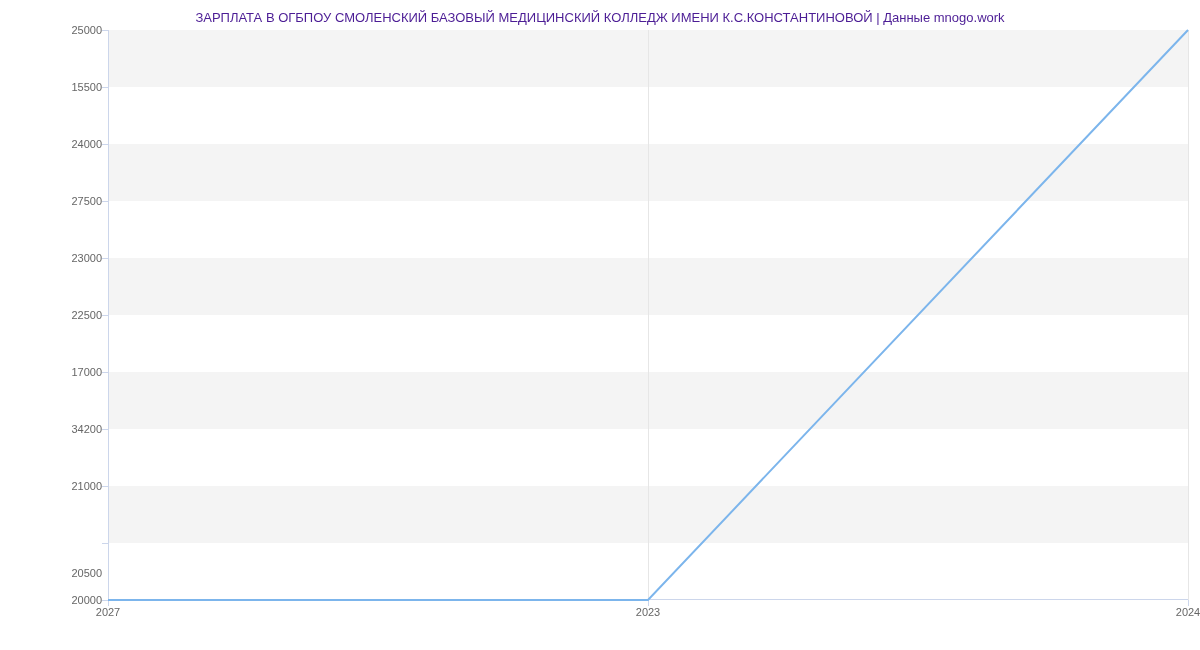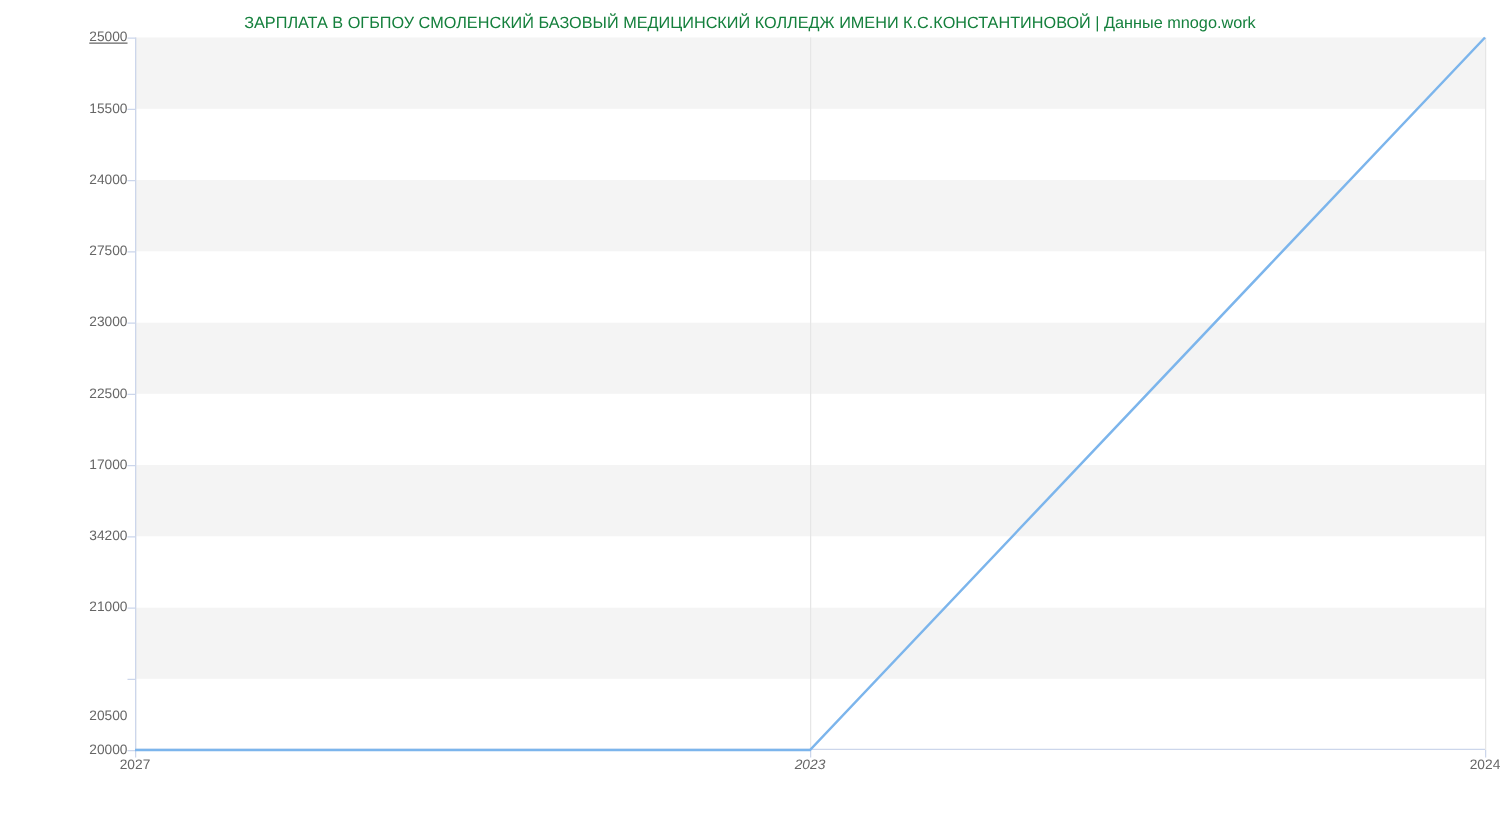--- a/index.html
+++ b/index.html
@@ -15,21 +15,21 @@
       height: 650px;
       position: relative;
     }
     .chart-title {
       position: absolute;
       top: 10px;
       left: 0;
       right: 0;
       text-align: center;
       font-size: 13px;
-      color: #15803d;
+      color: #4c1d95;
       font-weight: normal;
     }
     .plot-area {
       position: absolute;
       left: 108px;
       top: 30px;
       width: 1080px;
       height: 570px;
     }
     .grid-band {
@@ -144,20 +144,20 @@
       <div class="y-axis-label" style="top: 600px;">20000</div>
       <div class="y-axis-label" style="top: 573px;">20500</div>
       <div class="y-axis-label" style="top: 486px;">21000</div>
       <div class="y-axis-label" style="top: 429px;">34200</div>
       <div class="y-axis-label" style="top: 372px;">17000</div>
       <div class="y-axis-label" style="top: 315px;">22500</div>
       <div class="y-axis-label" style="top: 258px;">23000</div>
       <div class="y-axis-label" style="top: 201px;">27500</div>
       <div class="y-axis-label" style="top: 144px;">24000</div>
       <div class="y-axis-label" style="top: 87px;">15500</div>
-      <div class="y-axis-label" style="top: 30px; text-decoration: underline;">25000</div>
+      <div class="y-axis-label" style="top: 30px;">25000</div>
     </div>
   <div id="x-labels">
       <div class="x-axis-label" style="left: 108px;">2027</div>
-      <div class="x-axis-label" style="left: 648px; font-style: italic;">2023</div>
+      <div class="x-axis-label" style="left: 648px;">2023</div>
       <div class="x-axis-label" style="left: 1188px;">2024</div>
     </div>
 </div>
 
 </body></html>

